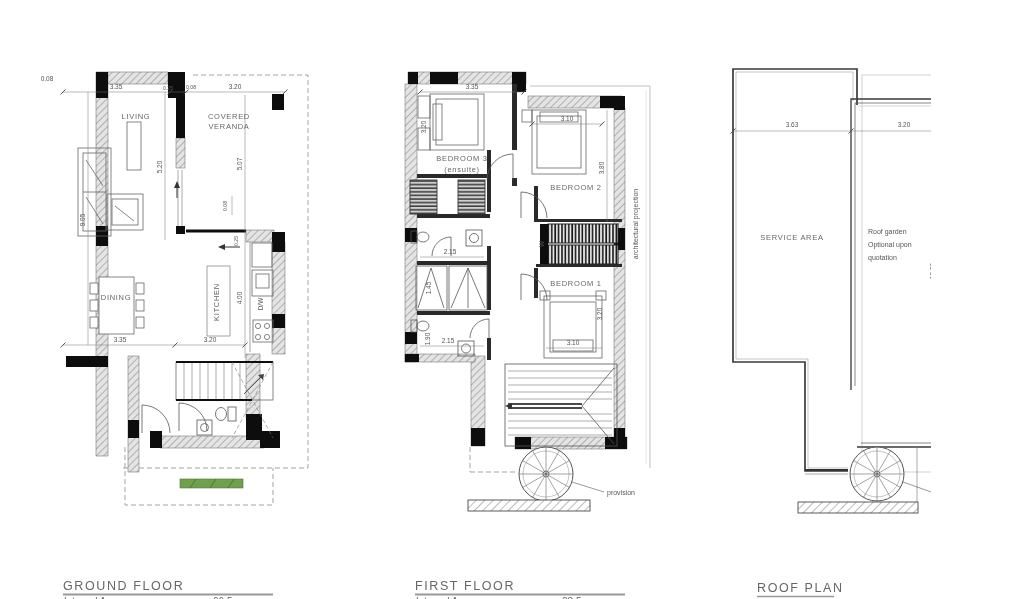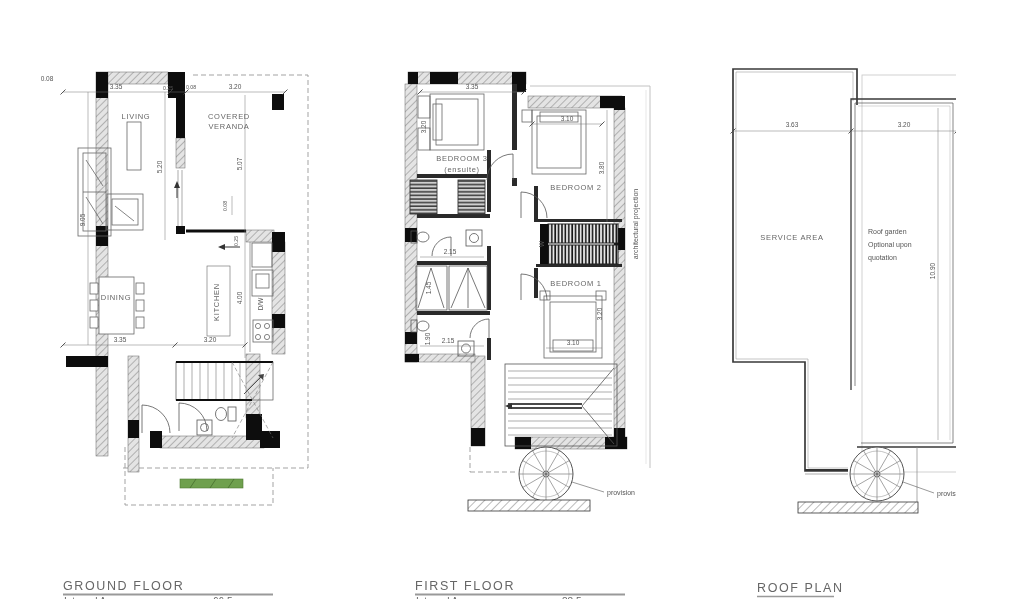--- a/index.html
+++ b/index.html
@@ -1,17 +1,17 @@
 <!DOCTYPE html>
 <html><head>
 <meta charset="utf-8">
 <style>
   html,body{margin:0;padding:0;background:#fff;}
   .canvas{position:relative;width:931px;height:599px;background:#ffffff;overflow:hidden;
-          font-family:"Liberation Sans",sans-serif;padding-left:25px;}
+          font-family:"Liberation Sans",sans-serif;}
   svg{position:absolute;left:0;top:0;}
   text{font-family:"Liberation Sans",sans-serif;}
   .dim{font-size:6.5px;fill:#555;}
   .dim-s{font-size:5.2px;fill:#555;}
   .room{font-size:7.5px;fill:#666;letter-spacing:.7px;}
   .note{font-size:7px;fill:#555;}
   .title{font-size:12.5px;fill:#666;letter-spacing:1.6px;}
   .partial{font-size:10px;fill:#666;}
   .mid{text-anchor:middle;}
 </style>

